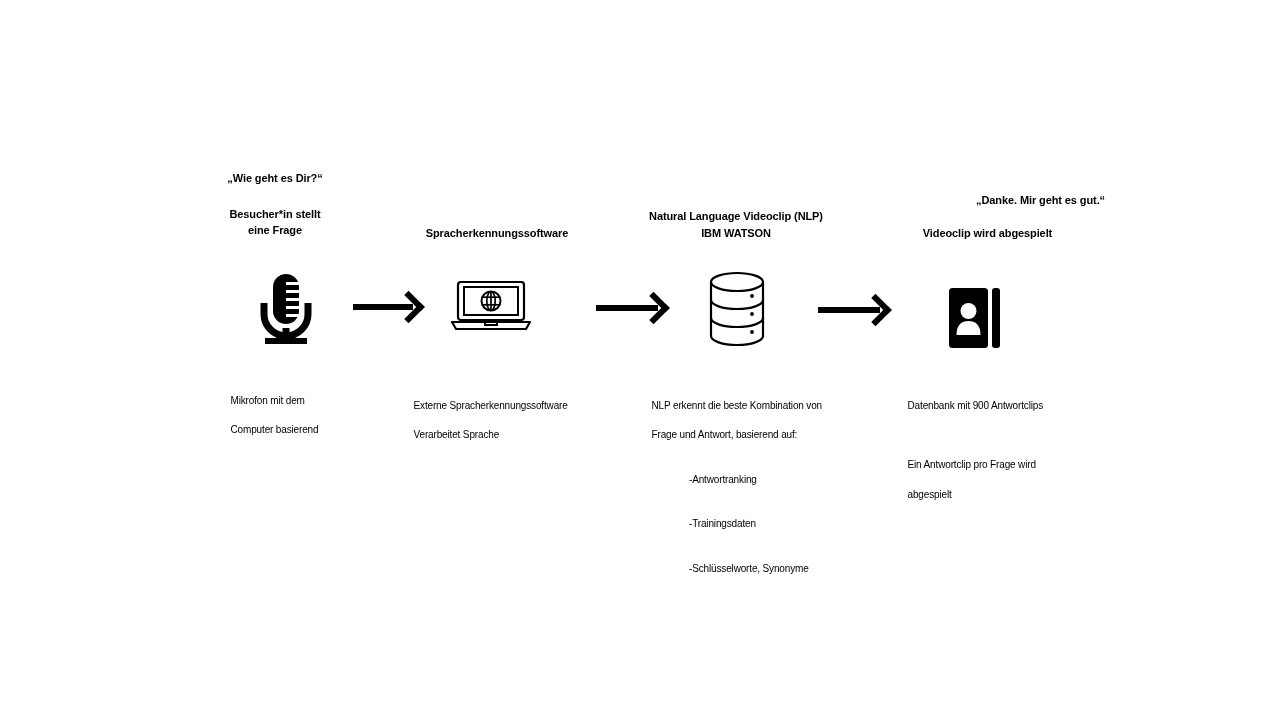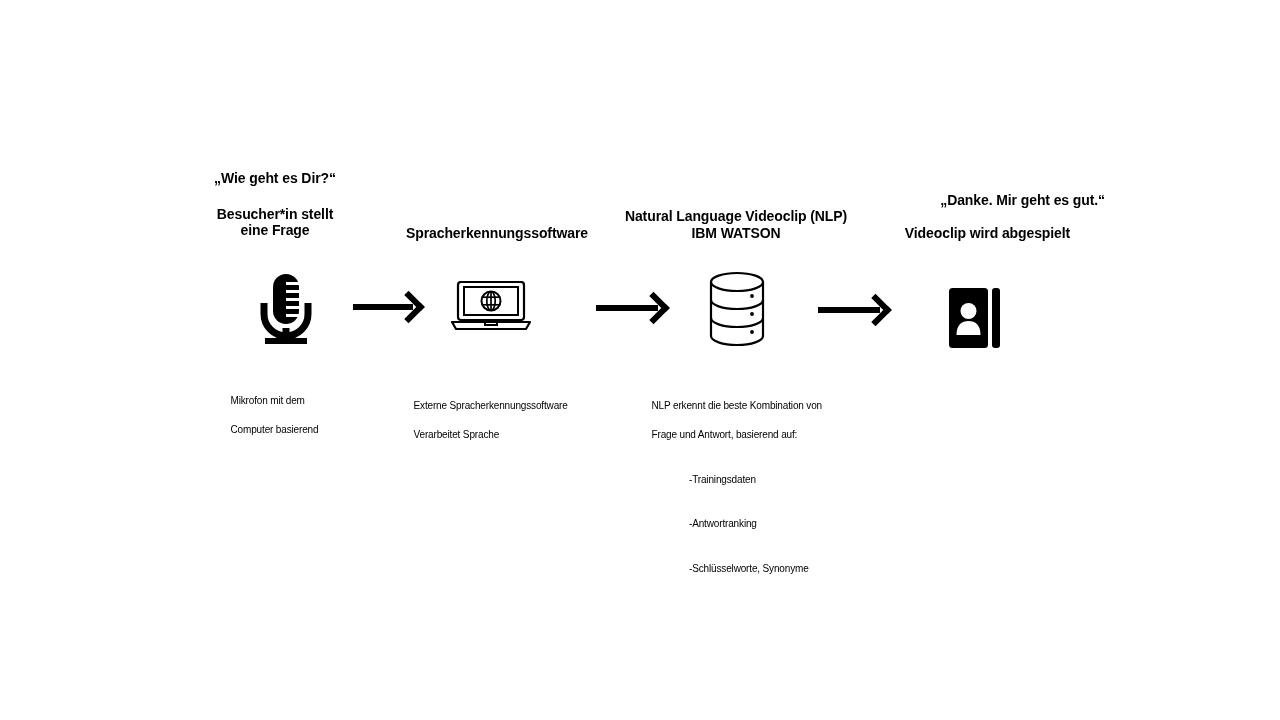--- a/index.html
+++ b/index.html
@@ -20,21 +20,21 @@
     position: absolute;
     left: 0; top: 0;
     width: 1280px;
     height: 720px;
   }
   .abs { position: absolute; }
 
   
   .heading {
     font-weight: bold;
-    font-size: 14px;
+    font-size: 11px;
     line-height: 20px;
     letter-spacing: -0.1px;
     white-space: pre;
   }
   .heading.center { text-align: center; }
   .body-text {
     font-size: 10px;
     line-height: 14.8px;
     letter-spacing: -0.15px;
     white-space: pre;
@@ -169,22 +169,22 @@
 
       <circle cx="46" cy="25" r="1.9" fill="#000"></circle>
       <circle cx="46" cy="43" r="1.9" fill="#000"></circle>
       <circle cx="46" cy="61" r="1.9" fill="#000"></circle>
     </svg>
   </div>
 
   <div class="body-text" style="position:absolute; left:641px; top:384px; width:280px;">
     <span>NLP erkennt die beste Kombination von</span><br>
     <span>Frage und Antwort, basierend auf:</span><br>
+    <span class="indent">-Antwortranking</span>
     <span class="indent">-Trainingsdaten</span>
-    <span class="indent">-Antwortranking</span>
     <span class="indent">-Schlüsselworte, Synonyme</span>
   </div>
 
   <div class="arrow" style="left:818px; top:299px; width:70px; height:22px;">
     <div class="shaft" style="width:62px;"></div>
     <div class="head"></div>
   </div>
 
   <div class="abs" style="left:870px; top:168px; width:235px;">
     <div class="heading center" style="position:absolute; left:0; top:22px; width:235px;text-align:right;">„Danke. Mir geht es gut.“</div>
@@ -197,14 +197,20 @@
       <rect x="1" y="2" width="39" height="60" rx="3.5" ry="3.5" fill="#000"></rect>
 
       <rect x="44" y="2" width="8" height="60" rx="3" ry="3" fill="#000"></rect>
 
       <circle cx="20.5" cy="25" r="8" fill="#ffffff"></circle>
 
       <path d="M8.5 49 C8.5 39 13.5 35 20.5 35 C27.5 35 32.5 39 32.5 49 Z" fill="#ffffff"></path>
     </svg>
   </div>
 
+  <div class="body-text" style="position:absolute; left:897px; top:384px; width:230px;">
+    <span>Datenbank mit 900 Antwortclips</span>
+    <br><br>
+    <span>Ein Antwortclip pro Frage wird</span><br>
+    <span>abgespielt</span>
+  </div>
 
 </div>
 
 </body></html>

